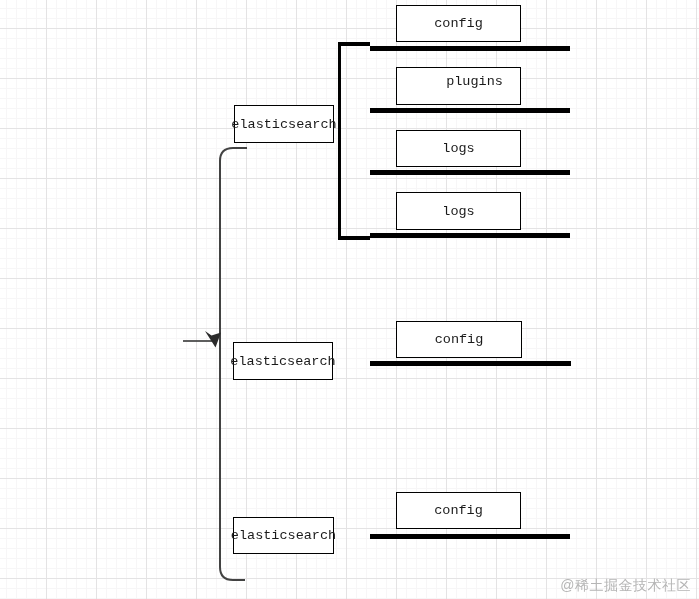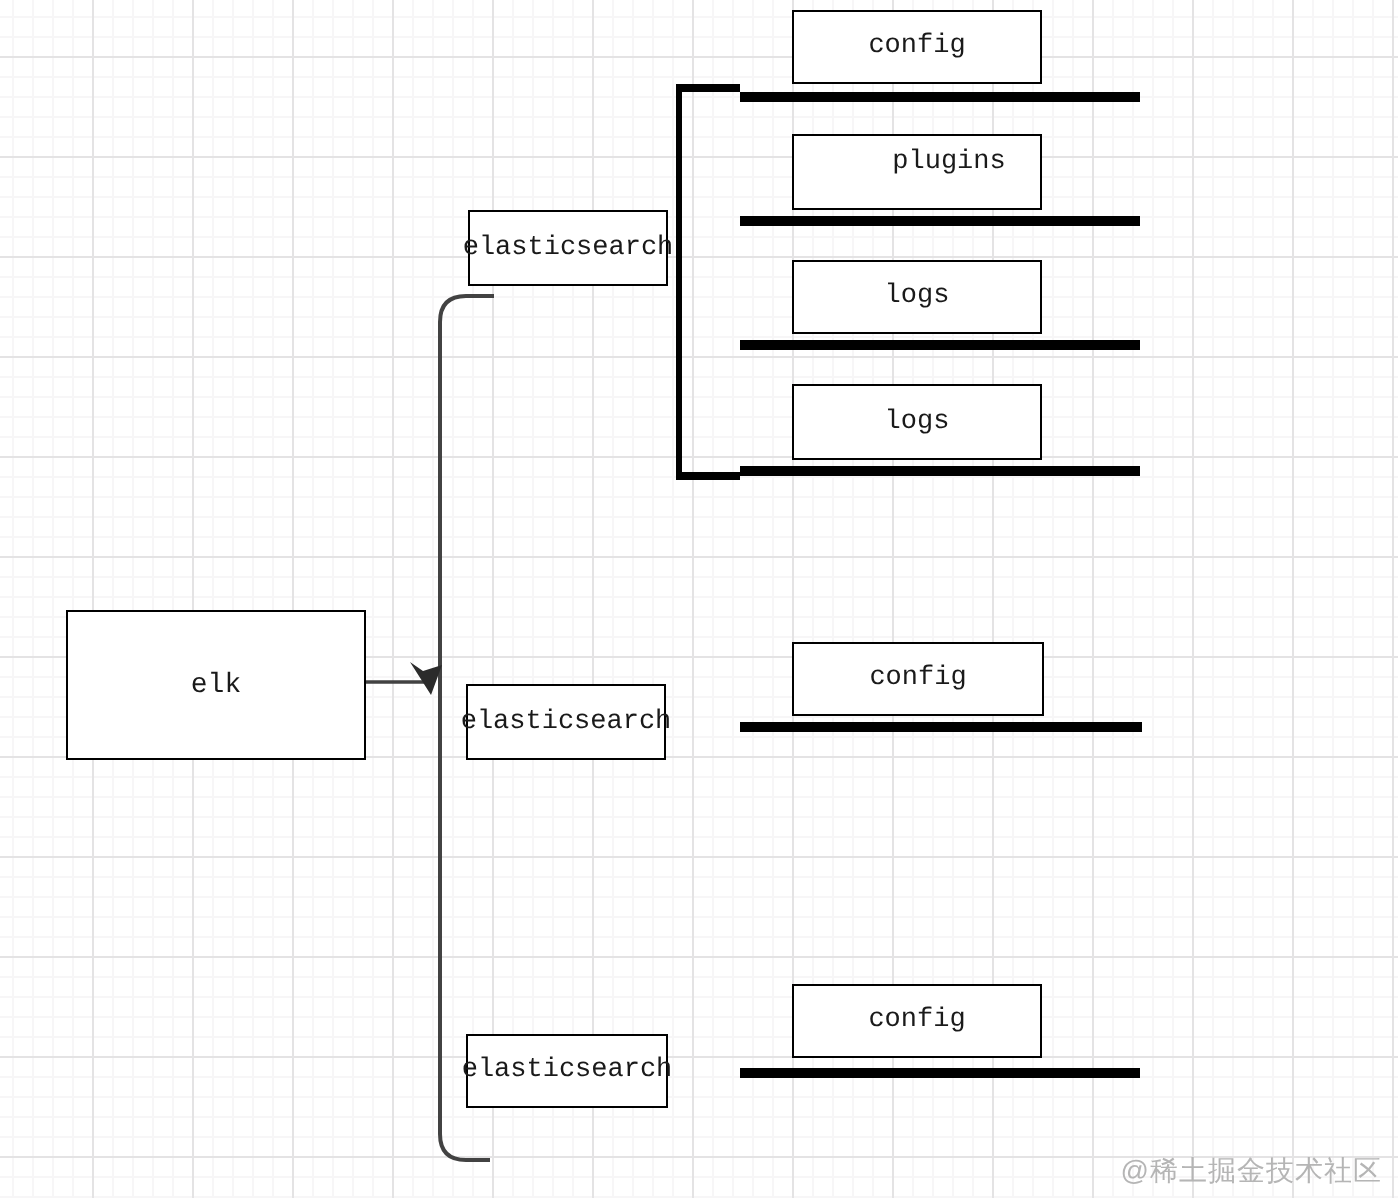--- a/index.html
+++ b/index.html
@@ -68,21 +68,20 @@
     <div class="bracket-part" style="left:338px;top:236px;width:32px;height:4px;"></div>
   </div>
 
   <div class="bar" style="left:370px;top:46px;width:200px;"></div>
   <div class="bar" style="left:370px;top:108px;width:200px;"></div>
   <div class="bar" style="left:370px;top:170px;width:200px;"></div>
   <div class="bar" style="left:370px;top:233px;width:200px;"></div>
   <div class="bar" style="left:370px;top:361px;width:201px;"></div>
   <div class="bar" style="left:370px;top:534px;width:200px;"></div>
 
-  <div class="node" style="left:33px;top:305px;width:150px;height:75px;font-size:14px;">elk</div>
 
   <div class="node" style="left:234px;top:105px;width:100px;height:38px;">elasticsearch</div>
   <div class="node" style="left:233px;top:342px;width:100px;height:38px;">elasticsearch</div>
   <div class="node" style="left:233px;top:517px;width:101px;height:37px;">elasticsearch</div>
 
   <div class="node" style="left:396px;top:5px;width:125px;height:37px;">config</div>
   <div class="node" style="left:396px;top:67px;width:125px;height:38px;align-items:flex-start;padding-top:6px;padding-left:32px;">plugins</div>
   <div class="node" style="left:396px;top:130px;width:125px;height:37px;">logs</div>
   <div class="node" style="left:396px;top:192px;width:125px;height:38px;">logs</div>
 

